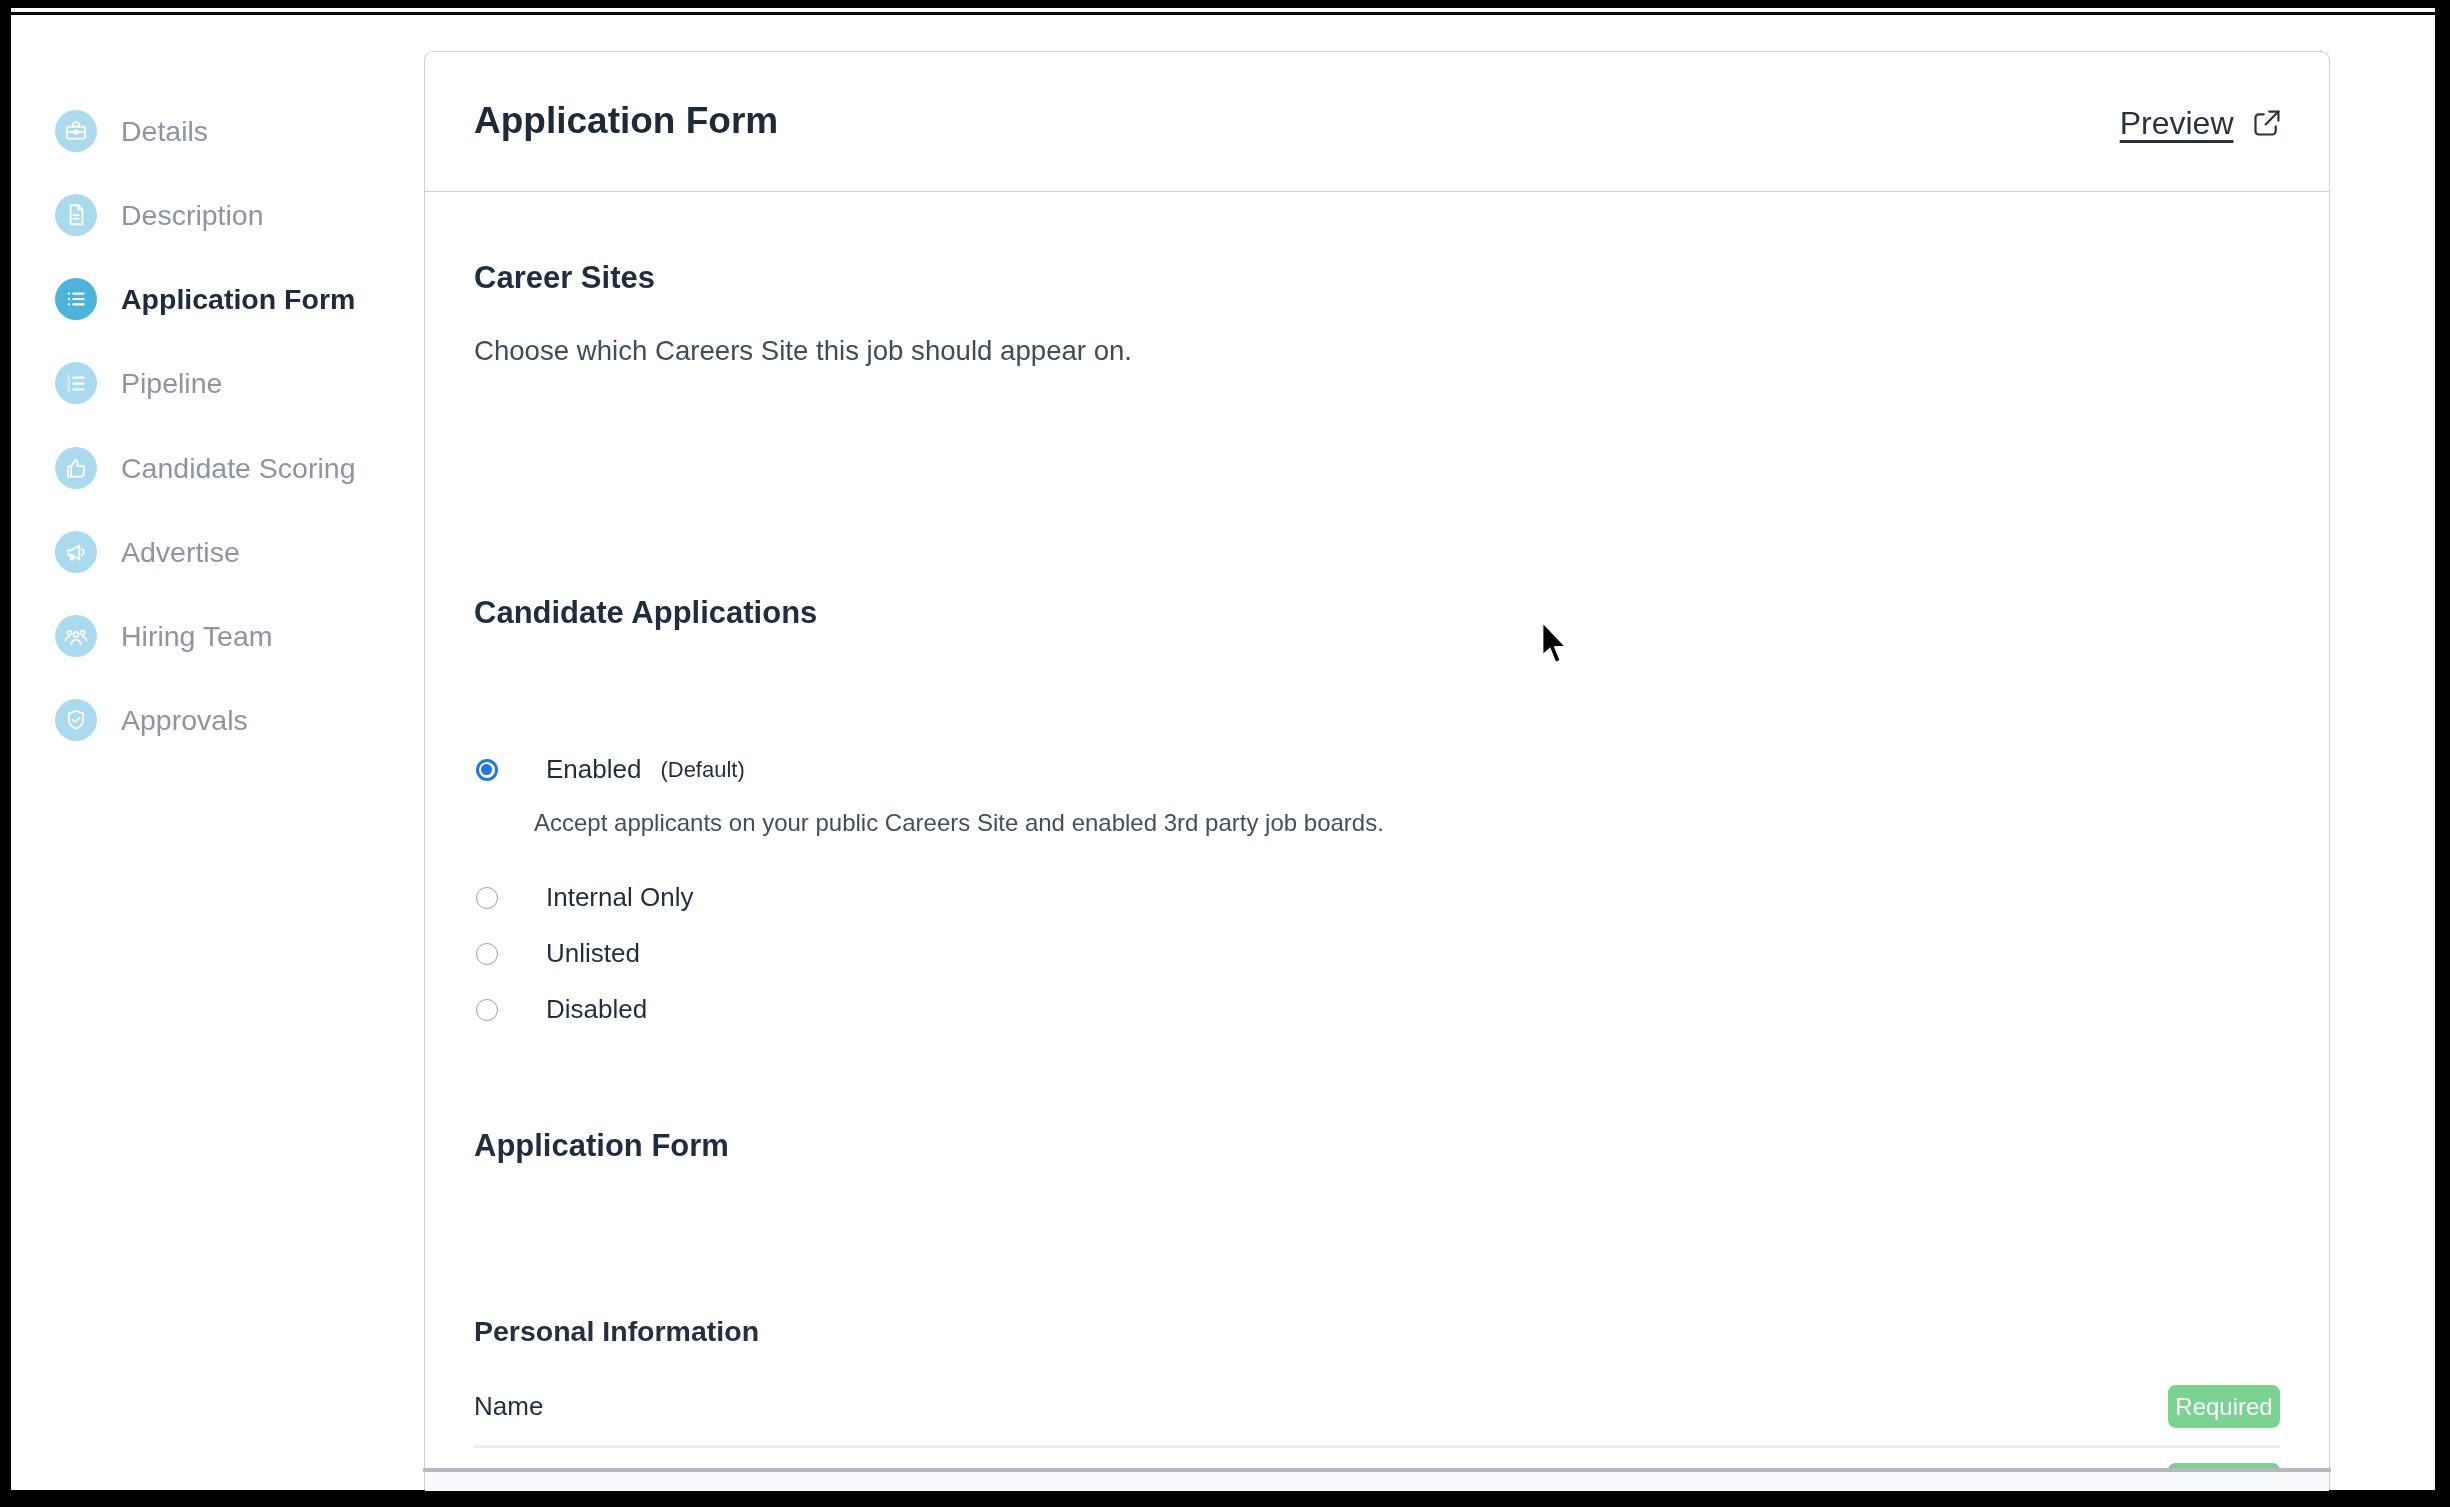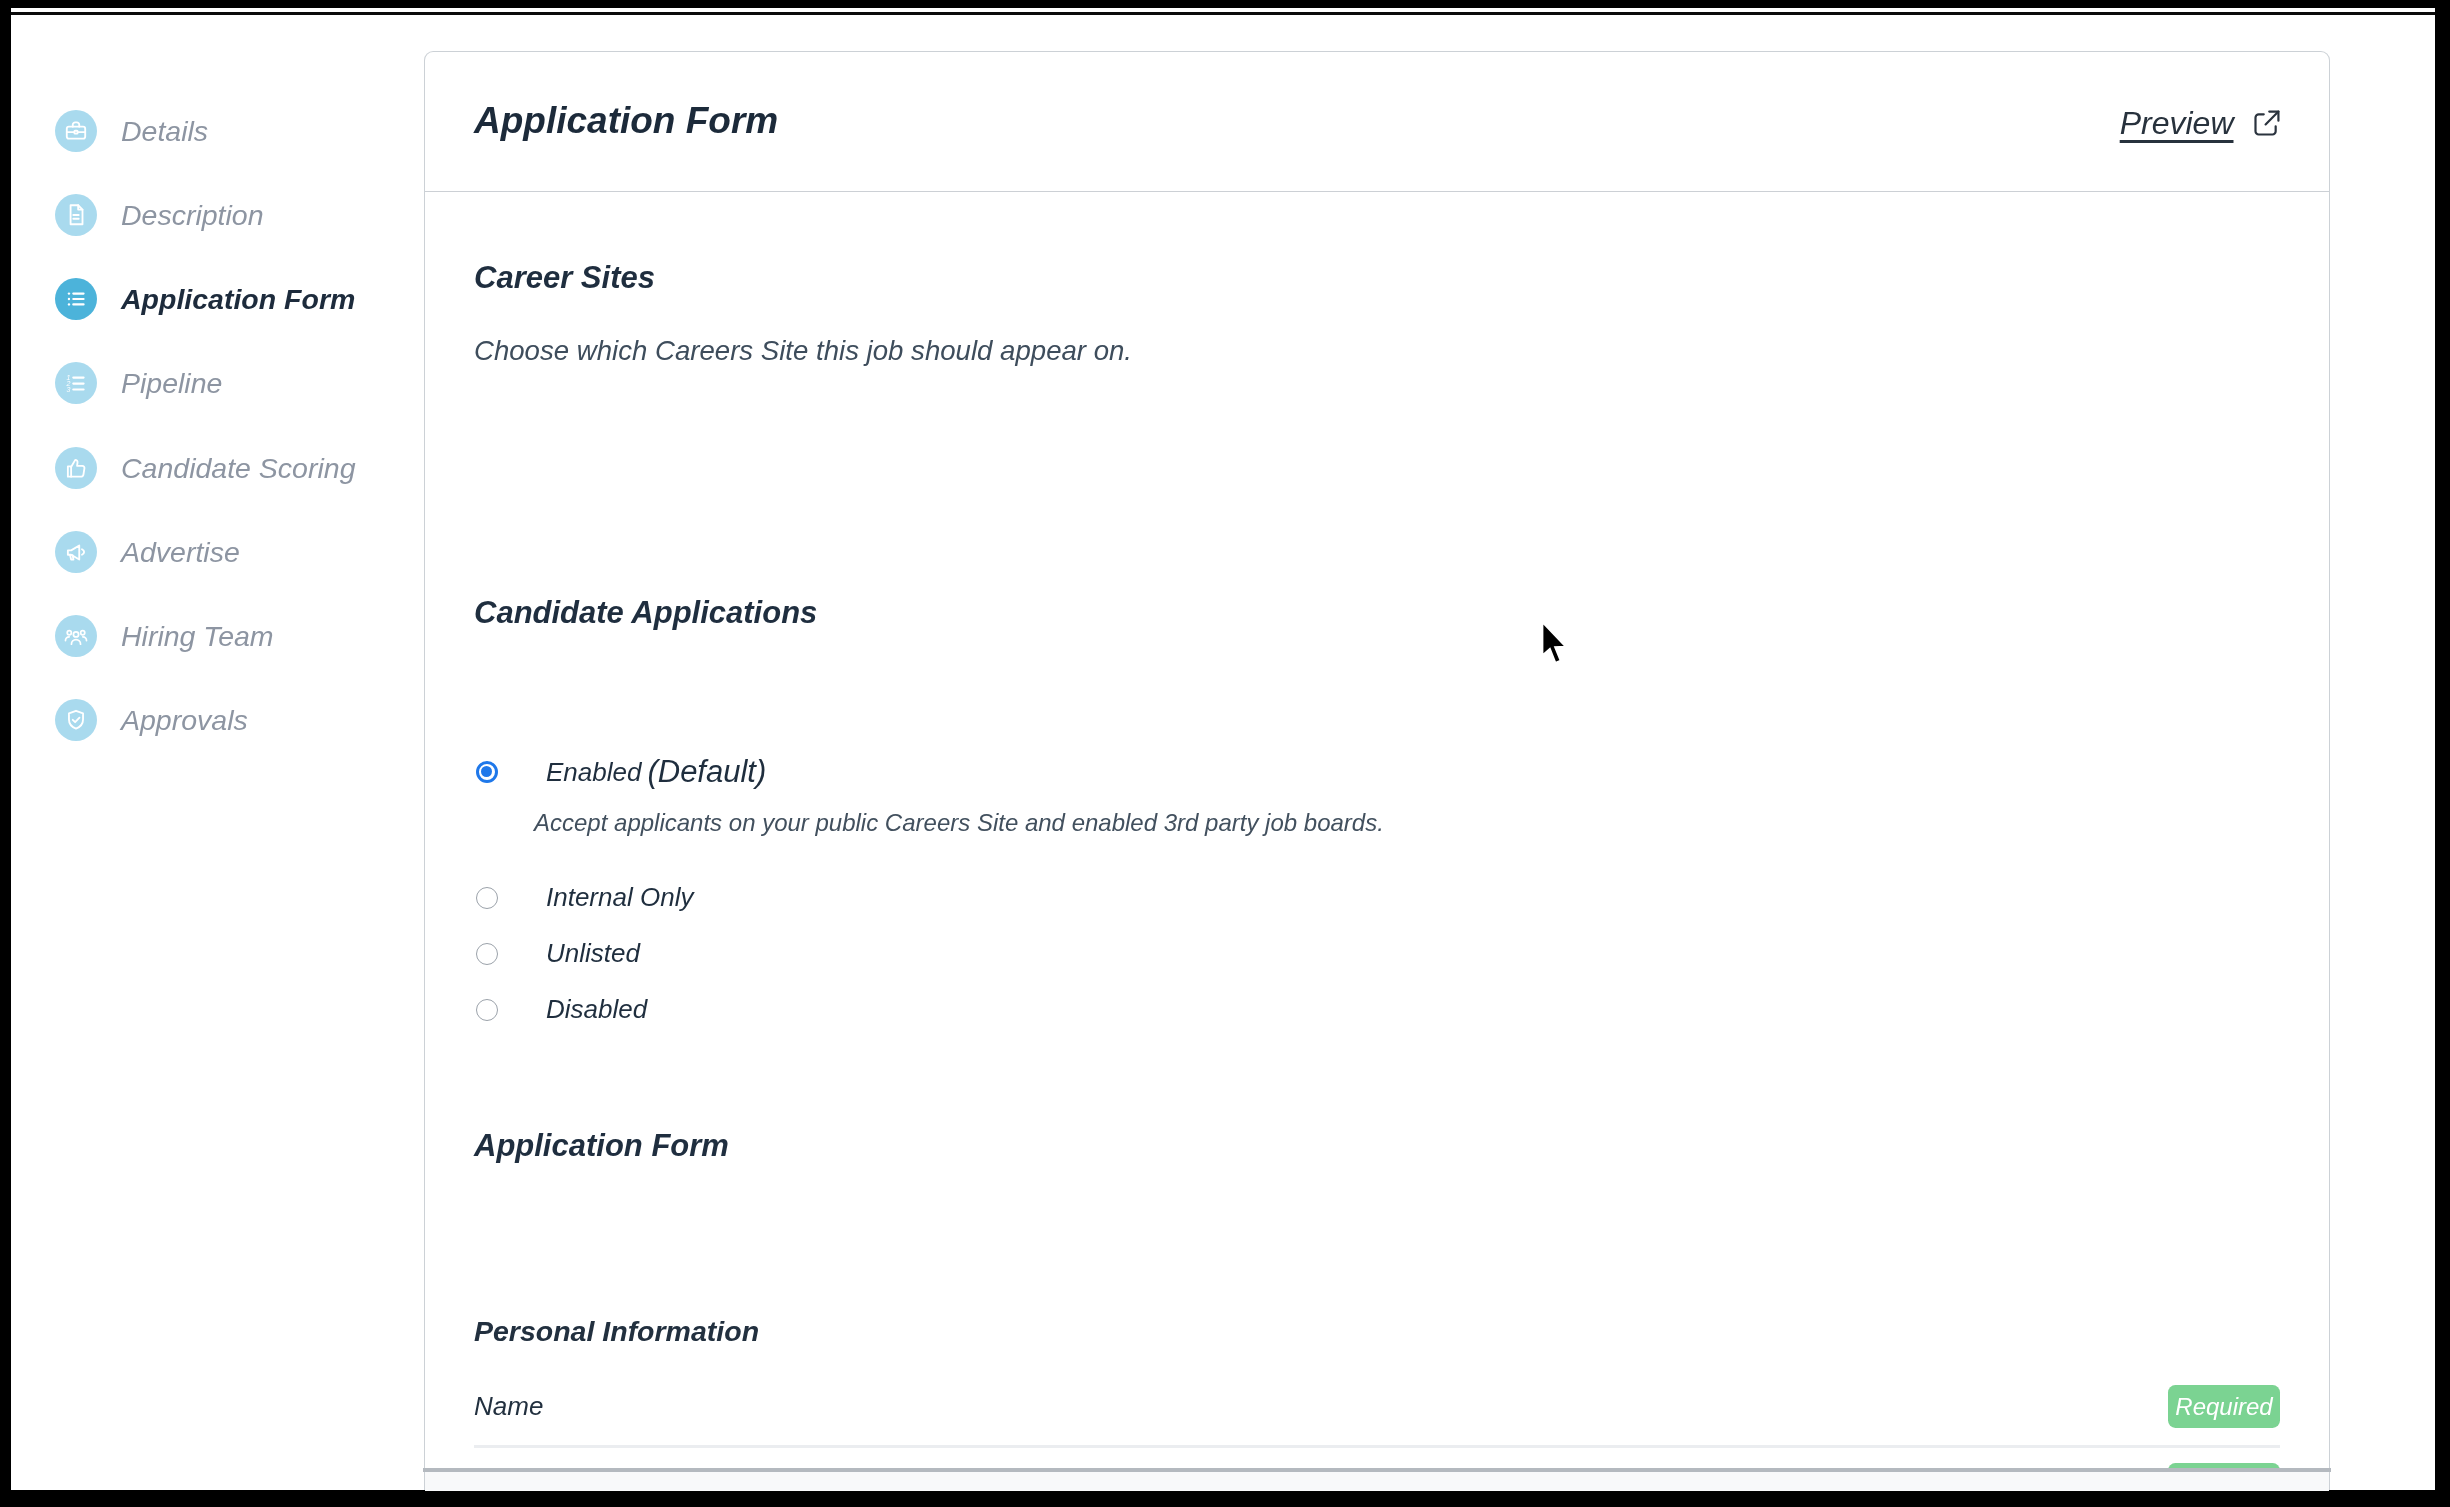--- a/index.html
+++ b/index.html
@@ -1,18 +1,18 @@
 <!DOCTYPE html>
 <html style="font-size:14.7px"><head>
 <meta charset="utf-8">
 <style>
   * { margin:0; padding:0; box-sizing:border-box; }
   html,body { width:2450px; height:1507px; background:#000; overflow:hidden;
               font-family:"Liberation Sans", sans-serif; }
-  #canvas { position:relative; width:2450px; height:1507px; background:#000;font-style:italic; }
+  #canvas { position:relative; width:2450px; height:1507px; background:#000; }
 
   
   .screen { position:absolute; left:11px; top:8.3px; width:2424px; height:1482px; background:#ffffff; }
   .topline { position:absolute; left:11px; top:12px; width:2424px; height:2.8px; background:#0a0a0a; z-index:5; }
 
   
   .sidebar { position:absolute; left:0; top:0; width:423px; height:1491px; }
   .side-item { position:absolute; left:55px; height:42px; display:flex; align-items:center; cursor:pointer; }
   .circ { width:42px; height:42px; border-radius:50%; background:#a9daee; display:flex; align-items:center; justify-content:center; flex:0 0 42px; }
   .side-item.active .circ { background:#4cb3da; }
@@ -39,21 +39,21 @@
   .dropdown-value { margin-left:27.6px; font-size:26px; color:#3a4048; }
   .dropdown-chevron { position:absolute; right:26px; top:26px; }
 
   
   .radio-row { position:absolute; left:51px; display:flex; align-items:center; cursor:pointer; }
   .radio { width:22px; height:22px; border-radius:50%; border:1.8px solid #9ba2aa; background:#fff; flex:0 0 22px; }
   .radio.checked { border:3.2px solid #1f78ea; position:relative; }
   .radio.checked::after { content:""; position:absolute; left:2.3px; top:2.3px; width:11px; height:11px;
                           border-radius:50%; background:#1f78ea; }
   .radio-label { margin-left:48px; font-size:26px; font-weight:500; color:#1f2e3e; white-space:nowrap; }
-  .radio-suffix { margin-left:6px; font-size:31px; font-weight:500; color:#1f2e3e; }
+  .radio-suffix { margin-left:19px; font-size:22px; font-weight:500; color:#1f2e3e; }
   .radio-desc { position:absolute; left:109px; font-size:24px; color:#42505e; white-space:nowrap; }
 
   
   .sub-heading { position:absolute; left:49px; font-size:28.5px; font-weight:600; color:#22303f; }
   .field-row { position:absolute; left:49px; right:49px; top:1333px; height:43px; display:flex; align-items:center; }
   .field-label { font-size:26px; font-weight:500; color:#22303f; }
   .req-badge { position:absolute; right:0; top:0; width:112px; height:43px; background:#7bd392;
                border-radius:7.4px; color:#fff; font-size:24px; font-weight:500;
                display:flex; align-items:center; justify-content:center; cursor:pointer; }
   .row-divider { position:absolute; left:49px; right:49px; top:1393px; height:2.8px; background:#ebedf0; }

